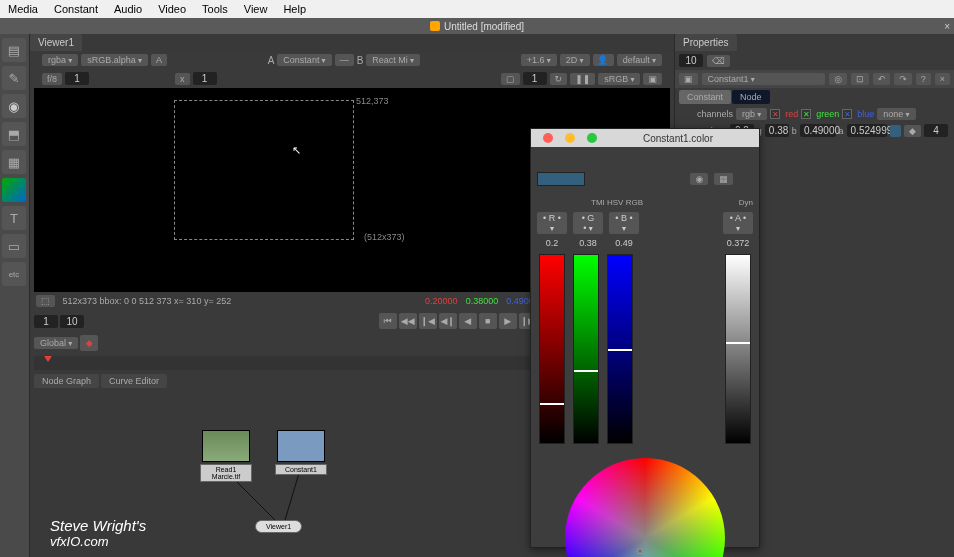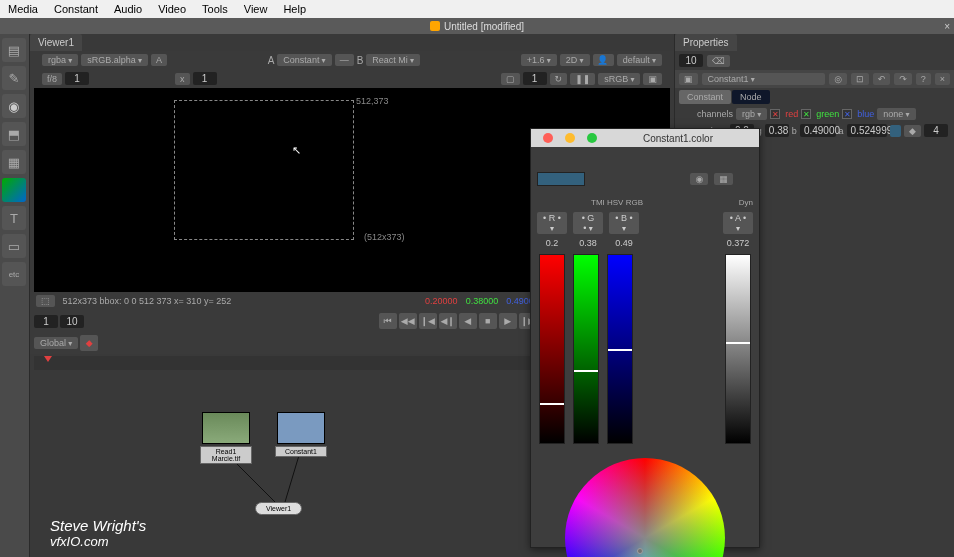--- a/index.html
+++ b/index.html
@@ -174,20 +174,24 @@
       <span class="tbtn">🔒</span>
     </div>
     <div class="transport">
       <span class="drop">Global</span>
       <span class="tbtn" style="color:#e04040">◆</span>
     </div>
     <div class="timeline">
       <div class="marker"></div>
     </div>
 
+    <div class="bottom-tabs">
+      <span class="tab">Node Graph</span>
+      <span class="tab">Curve Editor</span>
+    </div>
 
     <div class="nodegraph">
       <svg class="wire" width="500" height="200">
         <path d="M195 80 L245 130" stroke="#111" fill="none"></path>
         <path d="M270 80 L255 130" stroke="#111" fill="none"></path>
       </svg>
       <div class="node" style="left:170px;top:40px">
         <div class="thumb read"></div>
         <div class="lbl">Read1
 Marcie.tif</div>

